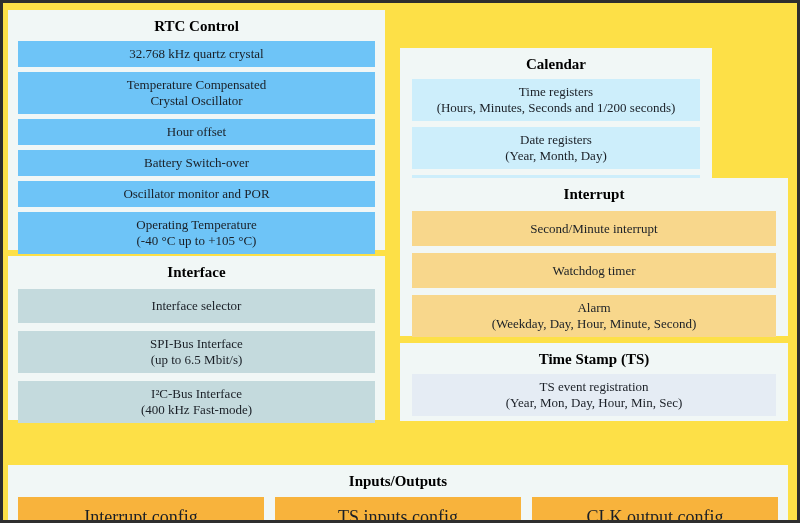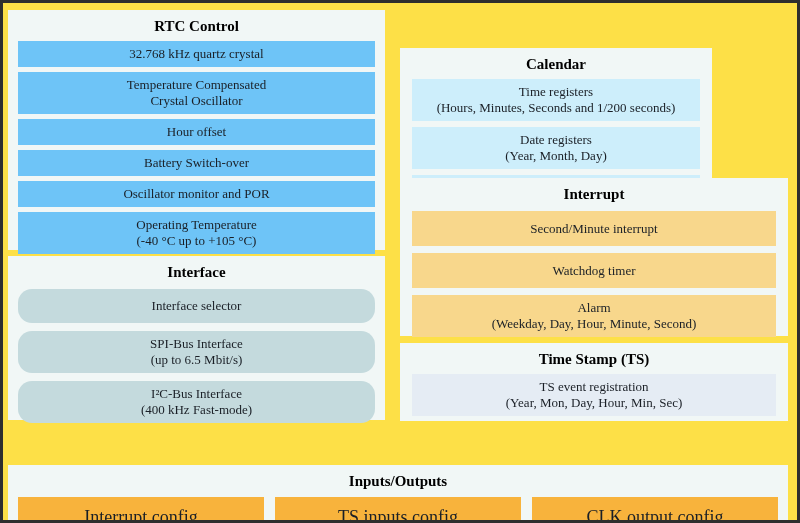--- a/index.html
+++ b/index.html
@@ -29,21 +29,21 @@
     text-align:center; font-size:13px; line-height:16px;
     color:var(--box-text); white-space:pre-line; box-sizing:border-box;
     padding:5px 4px;
   }
   
   .panel-rtc{left:5px; top:7px; width:377px; height:240px;}
   .panel-rtc .boxes{padding:0 10px; gap:5px;}
   .panel-rtc .box{background:var(--rtc-box-bg); min-height:26px;}
   .panel-interface{left:5px; top:253px; width:377px; height:164px;}
   .panel-interface .boxes{padding:2px 10px 0 10px; gap:8px;}
-  .panel-interface .box{background:var(--interface-box-bg); min-height:34px;border-radius:14px;}
+  .panel-interface .box{background:var(--interface-box-bg); min-height:34px;}
   
   .panel-calendar{left:397px; top:19px; width:312px; height:161px;margin-top:26px;}
   .panel-calendar .boxes{padding:0 12px; gap:6px;}
   .panel-calendar .box{background:var(--calendar-box-bg); min-height:35px;}
   .panel-calendar .box:nth-child(3){min-height:38px;}
   .panel-interrupt{left:397px; top:175px; width:388px; height:158px;}
   .panel-interrupt .boxes{padding:2px 12px 0 12px; gap:7px;}
   .panel-interrupt .box{background:var(--interrupt-box-bg); min-height:35px;}
   .panel-timestamp{left:397px; top:340px; width:388px; height:78px;}
   .panel-timestamp .boxes{padding:0 12px;}

